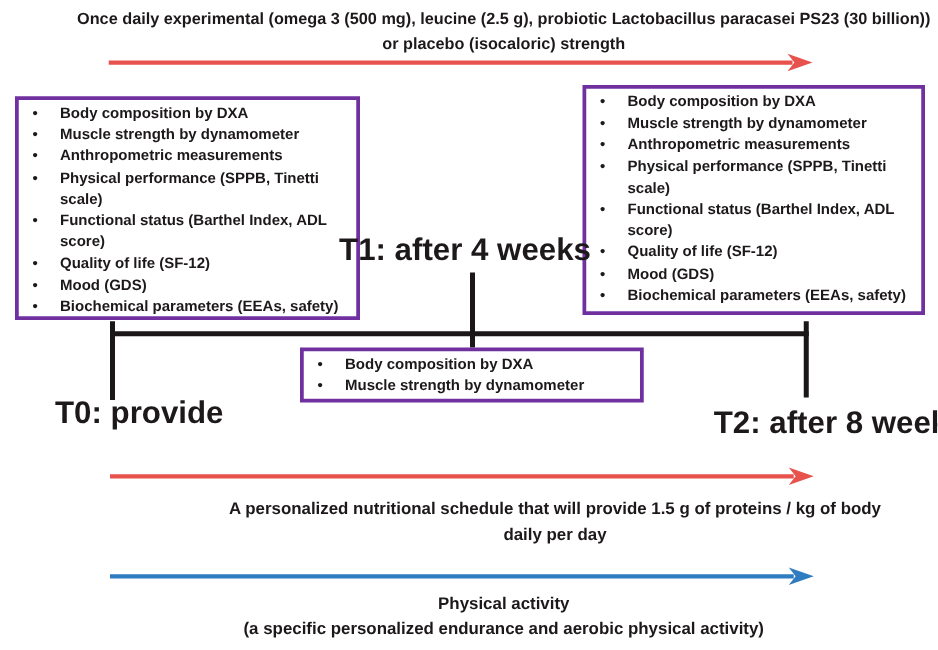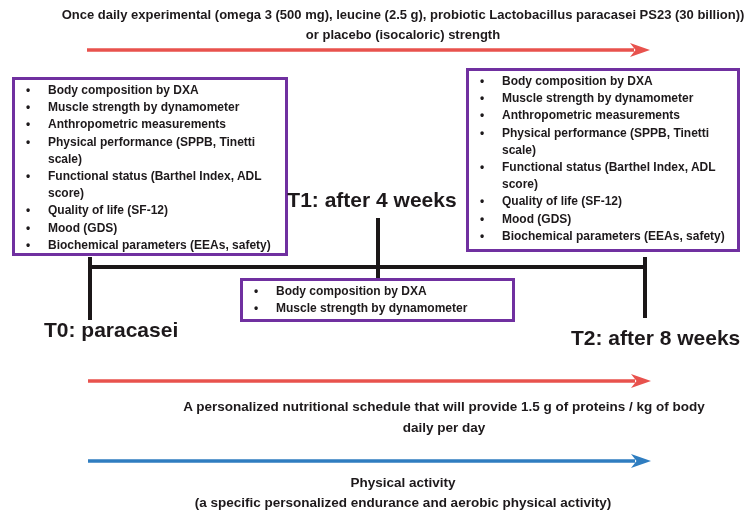--- a/index.html
+++ b/index.html
@@ -17,21 +17,21 @@
   .assess-box ul{
     margin:0;padding:2px 4px 0 0;list-style:none;
   }
   .assess-box li{
     position:relative;padding-left:33px;font-size:12px;line-height:17.2px;
     white-space:pre-line;
   }
   .assess-box li::before{
     content:"\2022";position:absolute;left:11px;top:0;
   }
-  .tp-label{font-size:21px;line-height:22px;white-space:nowrap;}
+  .tp-label{font-size:25px;line-height:22px;white-space:nowrap;}
   .black-line{background:#1b1718;}
   svg.arrow{display:block;}
 </style>
 </head>
 <body>
 
 <div id="canvas">
 
   <div class="abs center-text" style="top:5px;">
     <div class="title-line">Once daily experimental (omega 3 (500 mg), leucine (2.5 g), probiotic Lactobacillus paracasei PS23 (30 billion))</div>
@@ -80,21 +80,21 @@
   <div class="abs black-line" style="left:88px;top:257px;width:4px;height:63px;"></div>
   <div class="abs black-line" style="left:643px;top:257px;width:4px;height:61px;"></div>
 
   <div class="abs assess-box" style="left:240px;top:278px;width:275px;height:44px;">
     <ul>
       <li>Body composition by DXA</li>
       <li>Muscle strength by dynamometer</li>
     </ul>
   </div>
 
-  <div class="abs tp-label" style="left:44px;top:319px;">T0: paracasei</div>
+  <div class="abs tp-label" style="left:44px;top:319px;">T0: provide</div>
   <div class="abs tp-label" style="left:571px;top:327px;text-align:center;">T2: after 8 weeks</div>
 
   <svg class="abs arrow" style="left:86px;top:373px;" width="566" height="16" viewBox="0 0 566 16">
     <line x1="2" y1="8" x2="549" y2="8" stroke="#E8524D" stroke-width="3.4"></line>
     <path d="M545 1 L565 8 L545 15 L550.5 8 Z" fill="#E8524D"></path>
   </svg>
 
   <div class="abs center-text" style="top:396px;margin-left:41px;">
     <div class="body-line">A personalized nutritional schedule that will provide 1.5 g of proteins / kg of body</div>
     <div class="body-line">daily per day</div>

